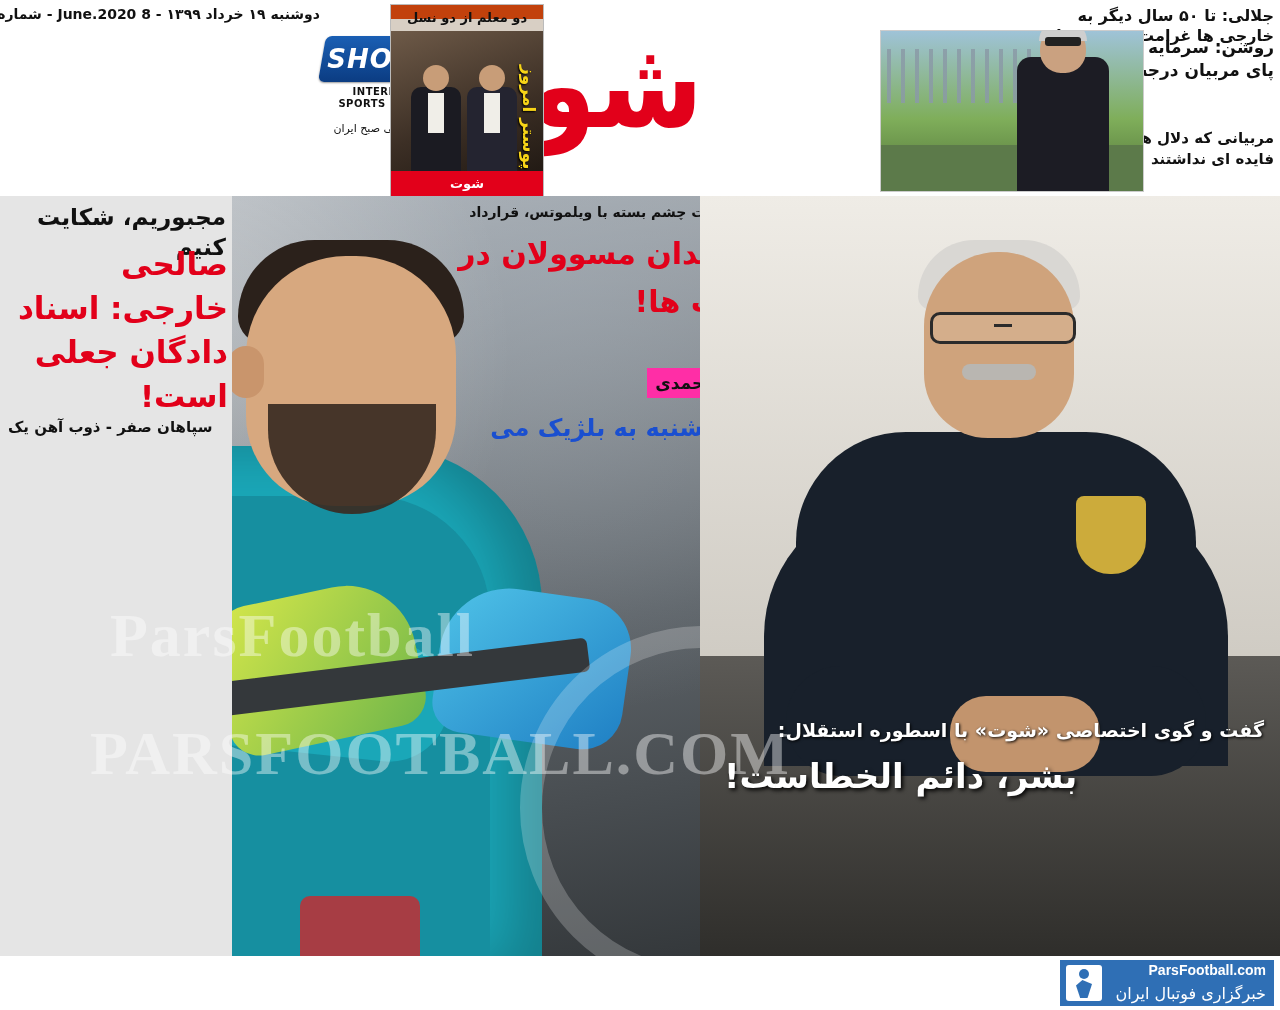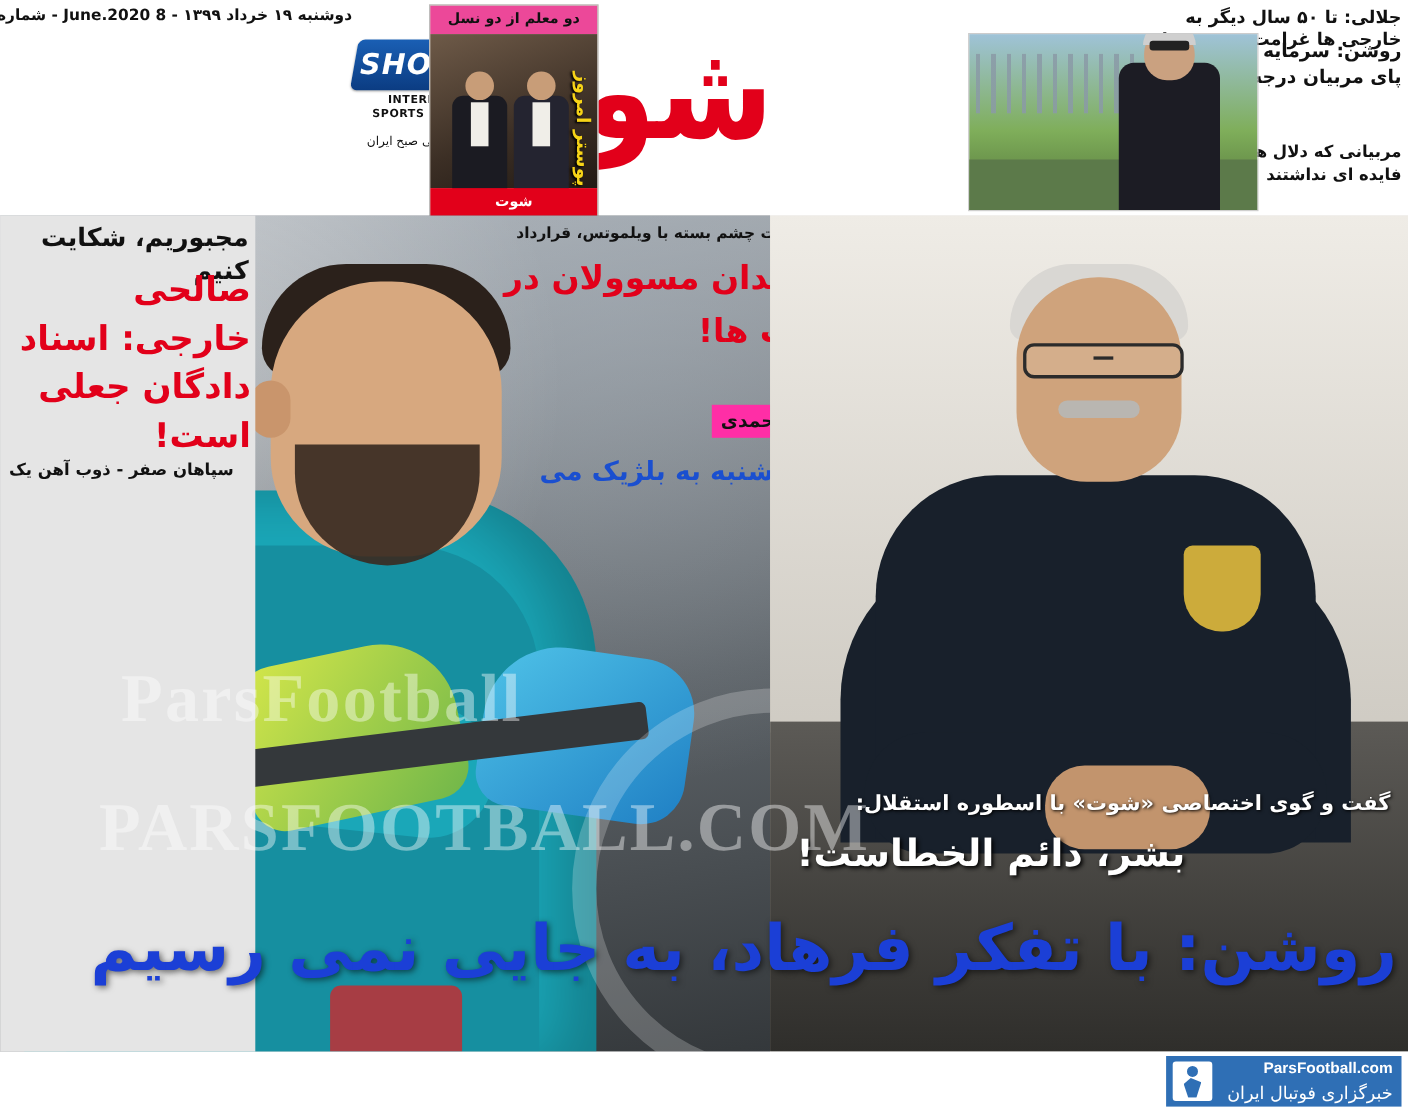--- a/index.html
+++ b/index.html
@@ -48,21 +48,21 @@
   .price-tag{
     position:absolute;right:236px;top:118px;font-size:15px;color:#111;direction:rtl;font-weight:bold;
   }
   .mh-contact{position:absolute;right:0;top:146px;width:330px;text-align:center;direction:rtl;}
   .mh-contact div{font-size:12px;color:#111;line-height:15px;letter-spacing:.3px;}
   .mh-site{font-weight:bold;}
   .mh-tagline{position:absolute;right:0;top:128px;width:330px;text-align:right;font-size:13px;color:#111;direction:rtl;}
 
   
   .poster-box{position:absolute;left:390px;top:4px;width:152px;height:192px;background:#d8cfc4;overflow:hidden;border:1px solid #bbb;}
-  .poster-top{position:absolute;left:0;top:0;width:152px;height:26px;background:#ec4899;}
+  .poster-top{position:absolute;left:0;top:0;width:152px;height:14px;background:#c2410c;}
   .poster-top span{display:block;text-align:center;font-size:13px;color:#111;line-height:26px;font-weight:bold;direction:rtl;}
   .poster-photo{position:absolute;left:0;top:26px;width:152px;height:140px;background:linear-gradient(160deg,#6e5a48,#3c2f25 60%,#221a14);}
   .poster-men{position:absolute;left:18px;top:46px;width:116px;height:96px;}
   .man{position:absolute;bottom:0;width:50px;height:86px;background:#1b1b22;border-radius:10px 10px 0 0;}
   .man.a{left:2px;}
   .man.b{left:58px;background:#242430;}
   .man .head{position:absolute;left:50%;top:-22px;margin-left:-13px;width:26px;height:26px;border-radius:50%;background:#c89d78;}
   .man .shirt{position:absolute;left:50%;top:6px;margin-left:-8px;width:16px;height:40px;background:#f0eee8;}
   .poster-side{
     position:absolute;right:4px;top:30px;width:34px;height:134px;
@@ -321,23 +321,20 @@
     <div class="lg-logo"></div>
     <div class="lg-arm"></div>
     <div class="lg-hands"></div>
     <div class="lg-kicker">گفت و گوی اختصاصی «شوت» با اسطوره استقلال:</div>
     <div class="lg-main">بشر، دائم الخطاست!</div>
   </div>
 
   <div class="wm wm1">ParsFootball</div>
   <div class="wm wm2">PARSFOOTBALL.COM</div>
 
-  <div class="bottom-band">
-    <div class="bottom-hl">روشن: با تفکر فرهاد، به جایی نمی رسیم</div>
-  </div>
 
   <div class="footer">
     <div class="pf-badge">
       <div class="pf-icon">
         <div class="p"></div>
           <div class="b"></div>
       </div>
       <div class="t1">ParsFootball.com</div>
       <div class="t2">خبرگزاری فوتبال ایران</div>
     </div>

